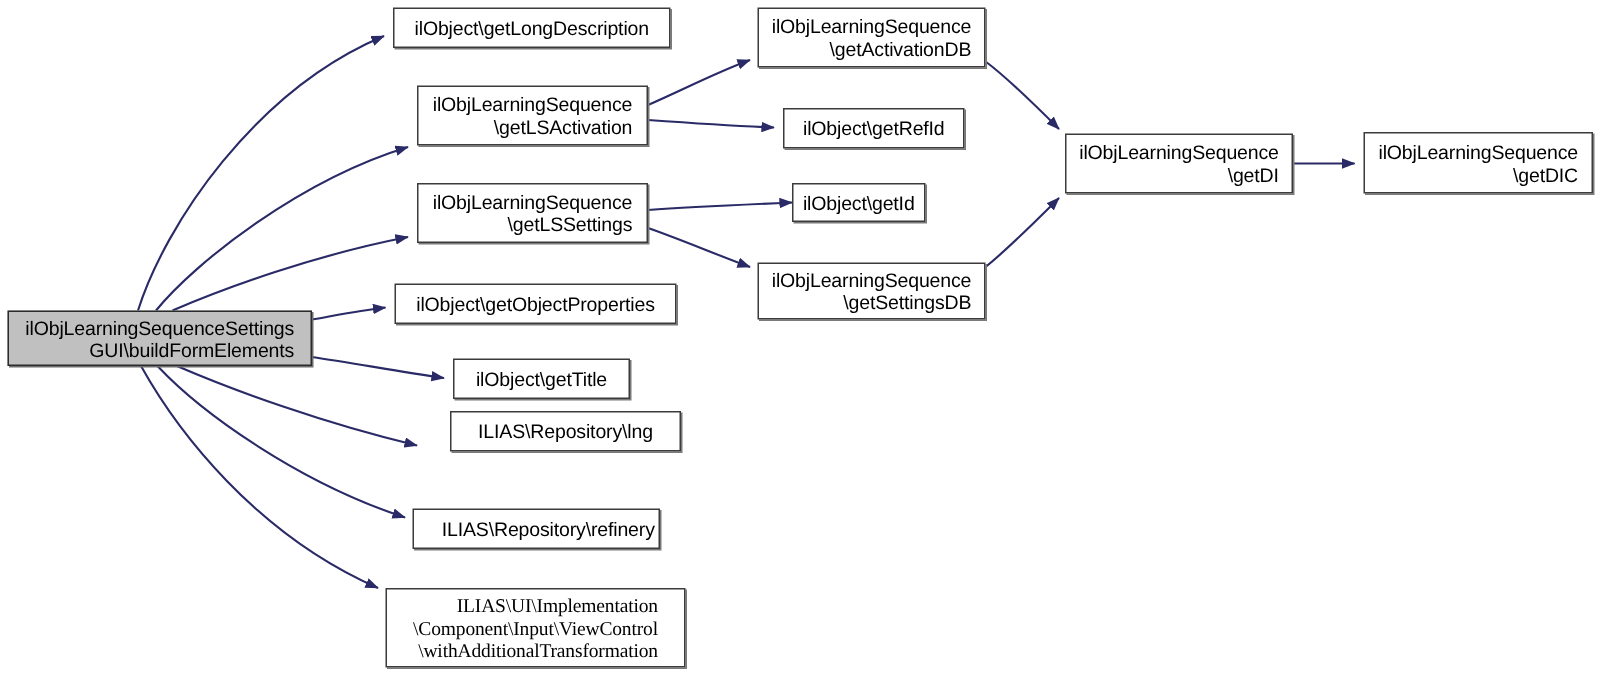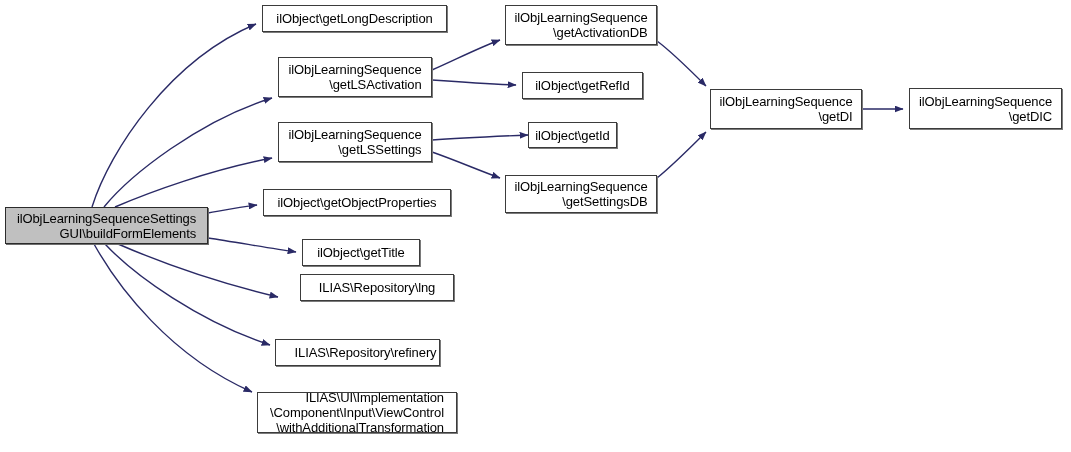--- a/index.html
+++ b/index.html
@@ -84,21 +84,21 @@
 GUI\buildFormElements</span></div>
       <div class="node" style="left: 262px; top: 5px; width: 185px; height: 27px;"><span>ilObject\getLongDescription</span></div>
       <div class="node" style="left: 278px; top: 57px; width: 154px; height: 40px;"><span>ilObjLearningSequence
 \getLSActivation</span></div>
       <div class="node" style="left: 278px; top: 122px; width: 154px; height: 40px;"><span>ilObjLearningSequence
 \getLSSettings</span></div>
       <div class="node" style="left: 263px; top: 189px; width: 188px; height: 27px;"><span>ilObject\getObjectProperties</span></div>
       <div class="node" style="left: 302px; top: 239px; width: 118px; height: 27px;"><span>ilObject\getTitle</span></div>
       <div class="node" style="left: 284px; top: 274px; width: 154px; height: 27px; margin-left: 16px;"><span>ILIAS\Repository\lng</span></div>
       <div class="node" style="left: 275px; top: 339px; width: 165px; height: 27px; padding-left: 16px;"><span>ILIAS\Repository\refinery</span></div>
-      <div class="node" style="left: 257px; top: 392px; width: 200px; height: 41px;"><span>ILIAS\UI\Implementation
+      <div class="node" style="left: 257px; top: 392px; width: 200px; height: 53px; font-family: Liberation Serif, serif;"><span>ILIAS\UI\Implementation
 \Component\Input\ViewControl
 \withAdditionalTransformation</span></div>
       <div class="node" style="left: 505px; top: 5px; width: 152px; height: 40px;"><span>ilObjLearningSequence
 \getActivationDB</span></div>
       <div class="node" style="left: 522px; top: 72px; width: 121px; height: 27px;"><span>ilObject\getRefId</span></div>
       <div class="node" style="left: 528px; top: 122px; width: 89px; height: 26px;"><span>ilObject\getId</span></div>
       <div class="node" style="left: 505px; top: 175px; width: 152px; height: 38px;"><span>ilObjLearningSequence
 \getSettingsDB</span></div>
       <div class="node" style="left: 710px; top: 89px; width: 152px; height: 40px;"><span>ilObjLearningSequence
 \getDI</span></div>

